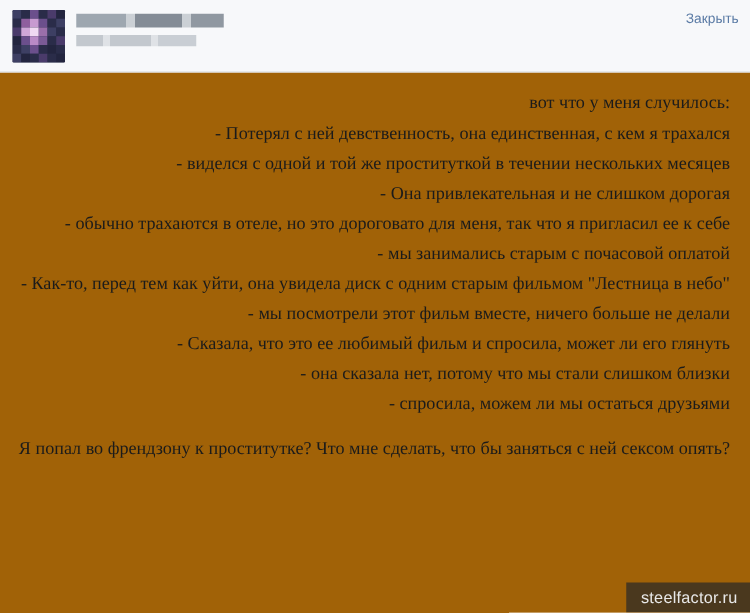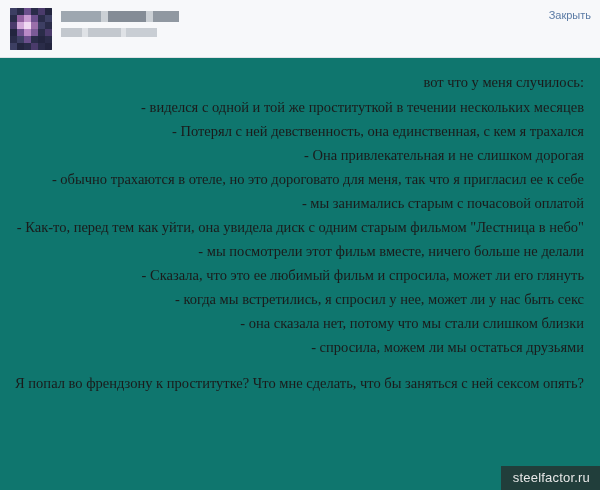--- a/index.html
+++ b/index.html
@@ -10,21 +10,21 @@
     width: 600px;
     height: 490px;
     background: #ffffff;
     font-family: "Liberation Serif", serif;
     overflow: hidden;
     position: relative;
   }
   .window {
     width: 600px;
     height: 490px;
-    background: #0f766e;
+    background: #a16207;
     position: relative;
     box-sizing: border-box;
   }
   
   .header {
     height: 58px;
     background: #f7f8fa;
     border-bottom: 1px solid #dfe2e6;
     display: flex;
     align-items: flex-start;
@@ -167,29 +167,28 @@
     <div class="author-block">
       <div class="name-bar"></div>
       <div class="meta-bar"></div>
     </div>
     <a class="close-link">Закрыть</a>
   </div>
 
   <div class="content">
     <p class="intro">вот что у меня случилось:</p>
     <ul class="lines">
+      <li>- Потерял с ней девственность, она единственная, с кем я трахался</li>
       <li>- виделся с одной и той же проституткой в течении нескольких месяцев</li>
-      <li>- Потерял с ней девственность, она единственная, с кем я трахался</li>
       <li>- Она привлекательная и не слишком дорогая</li>
       <li>- обычно трахаются в отеле, но это дороговато для меня, так что я пригласил ее к себе</li>
       <li>- мы занимались старым с почасовой оплатой</li>
       <li>- Как-то, перед тем как уйти, она увидела диск с одним старым фильмом "Лестница в небо"</li>
       <li>- мы посмотрели этот фильм вместе, ничего больше не делали</li>
       <li>- Сказала, что это ее любимый фильм и спросила, может ли его глянуть</li>
-      <li>- когда мы встретились, я спросил у нее, может ли у нас быть секс</li>
       <li>- она сказала нет, потому что мы стали слишком близки</li>
       <li>- спросила, можем ли мы остаться друзьями</li>
     </ul>
     <p class="closing">Я попал во френдзону к проститутке? Что мне сделать, что бы заняться с ней сексом опять?</p>
   </div>
 
   <div class="watermark">steelfactor.ru</div>
 
 </div>
 

